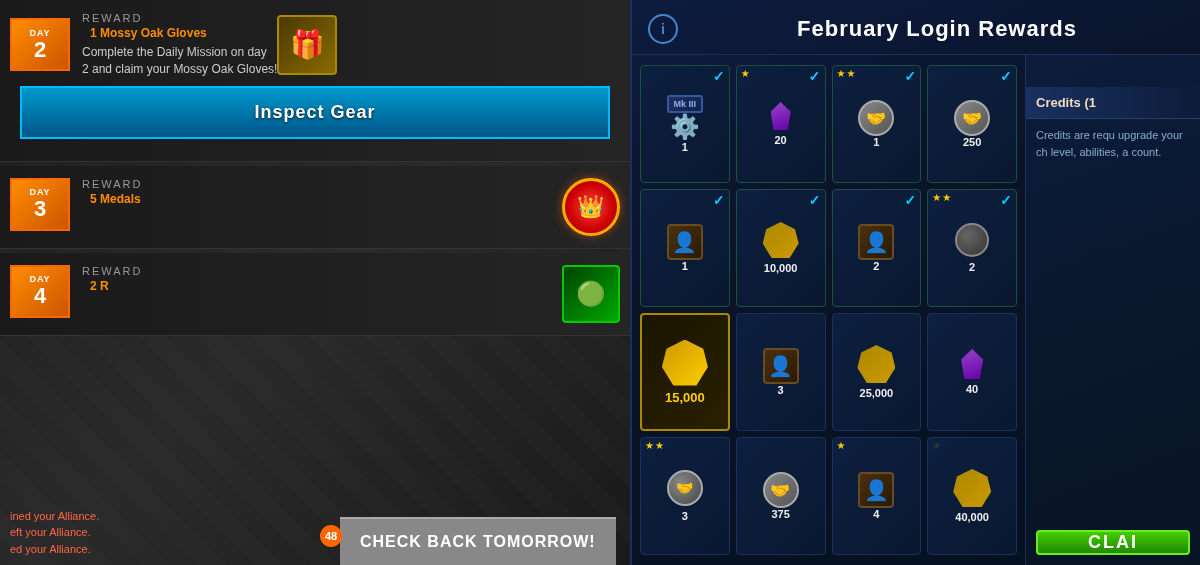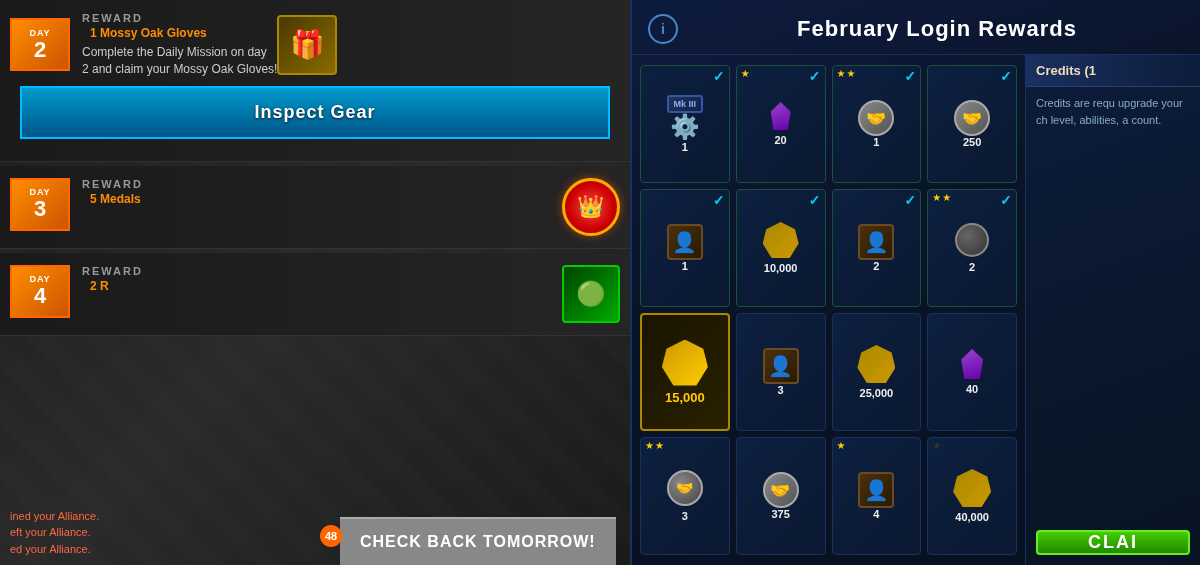--- a/index.html
+++ b/index.html
@@ -62,21 +62,21 @@
     }
 
     .day-badge .day-label { font-size: 9px; letter-spacing: 1px; }
     .day-badge .day-num { font-size: 22px; font-weight: 900; line-height: 1; }
 
     .day-content { flex: 1; }
     .day-reward-label {
       font-size: 11px;
       color: #999;
       letter-spacing: 2px;
-      font-weight: bold;
+      font-weight: normal;
     }
     .day-reward-item {
       font-size: 12px;
       color: #ff8c00;
       font-weight: bold;
       margin: 2px 8px;
     }
     .day-desc {
       font-size: 12px;
       color: #ccc;
@@ -337,20 +337,21 @@
 
     .side-info-header {
       background: linear-gradient(90deg, #1a3060, #0c1c3a);
       padding: 8px 10px;
       font-size: 13px;
       font-weight: bold;
       color: #eeddbb;
       border-bottom: 1px solid #2a4070;
       white-space: nowrap;
       overflow: hidden;
+      margin-top: 32px;
     }
 
     .side-info-body {
       padding: 8px 10px;
       font-size: 11px;
       color: #88aacc;
       line-height: 1.5;
       flex: 1;
     }
 

